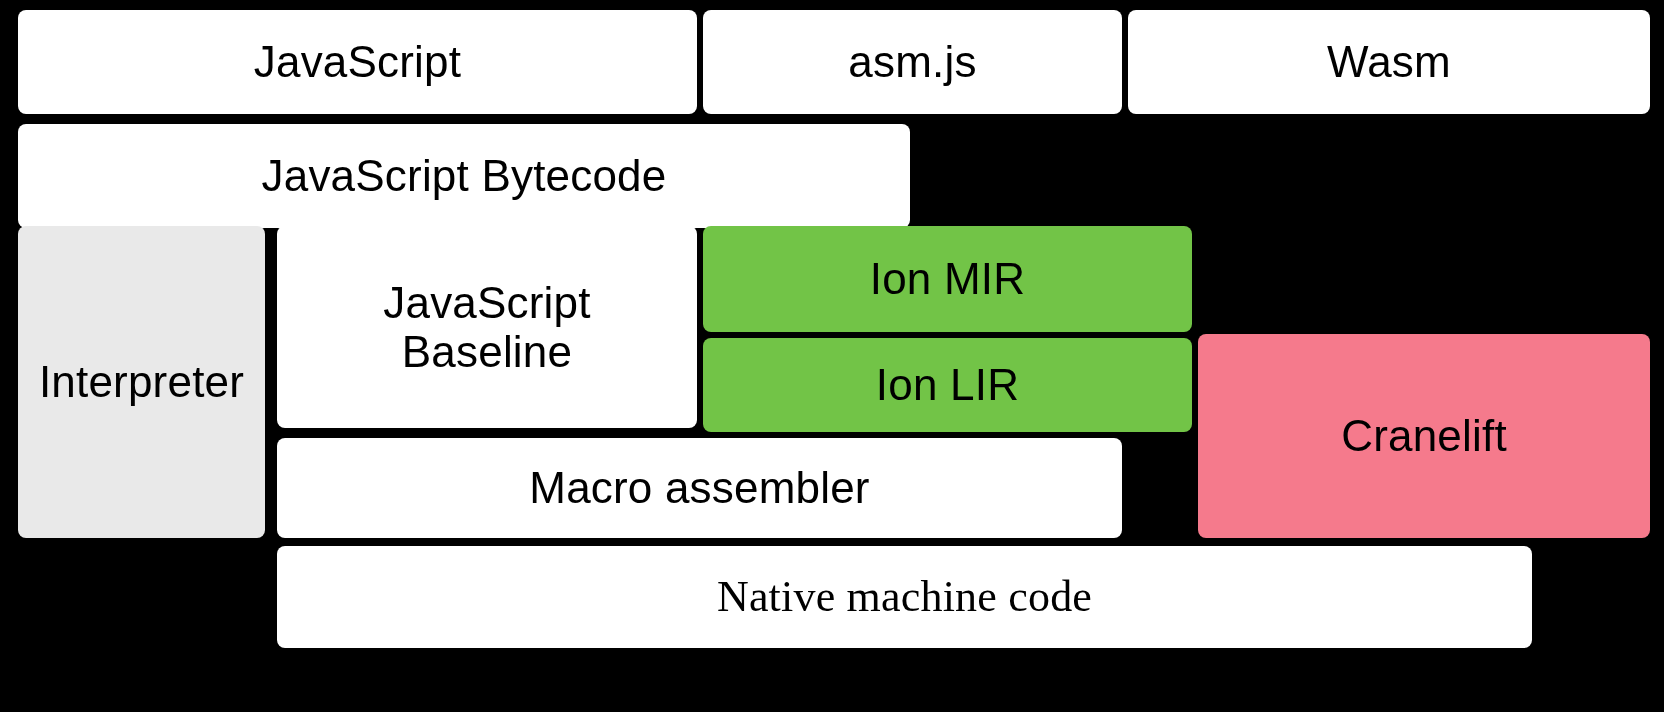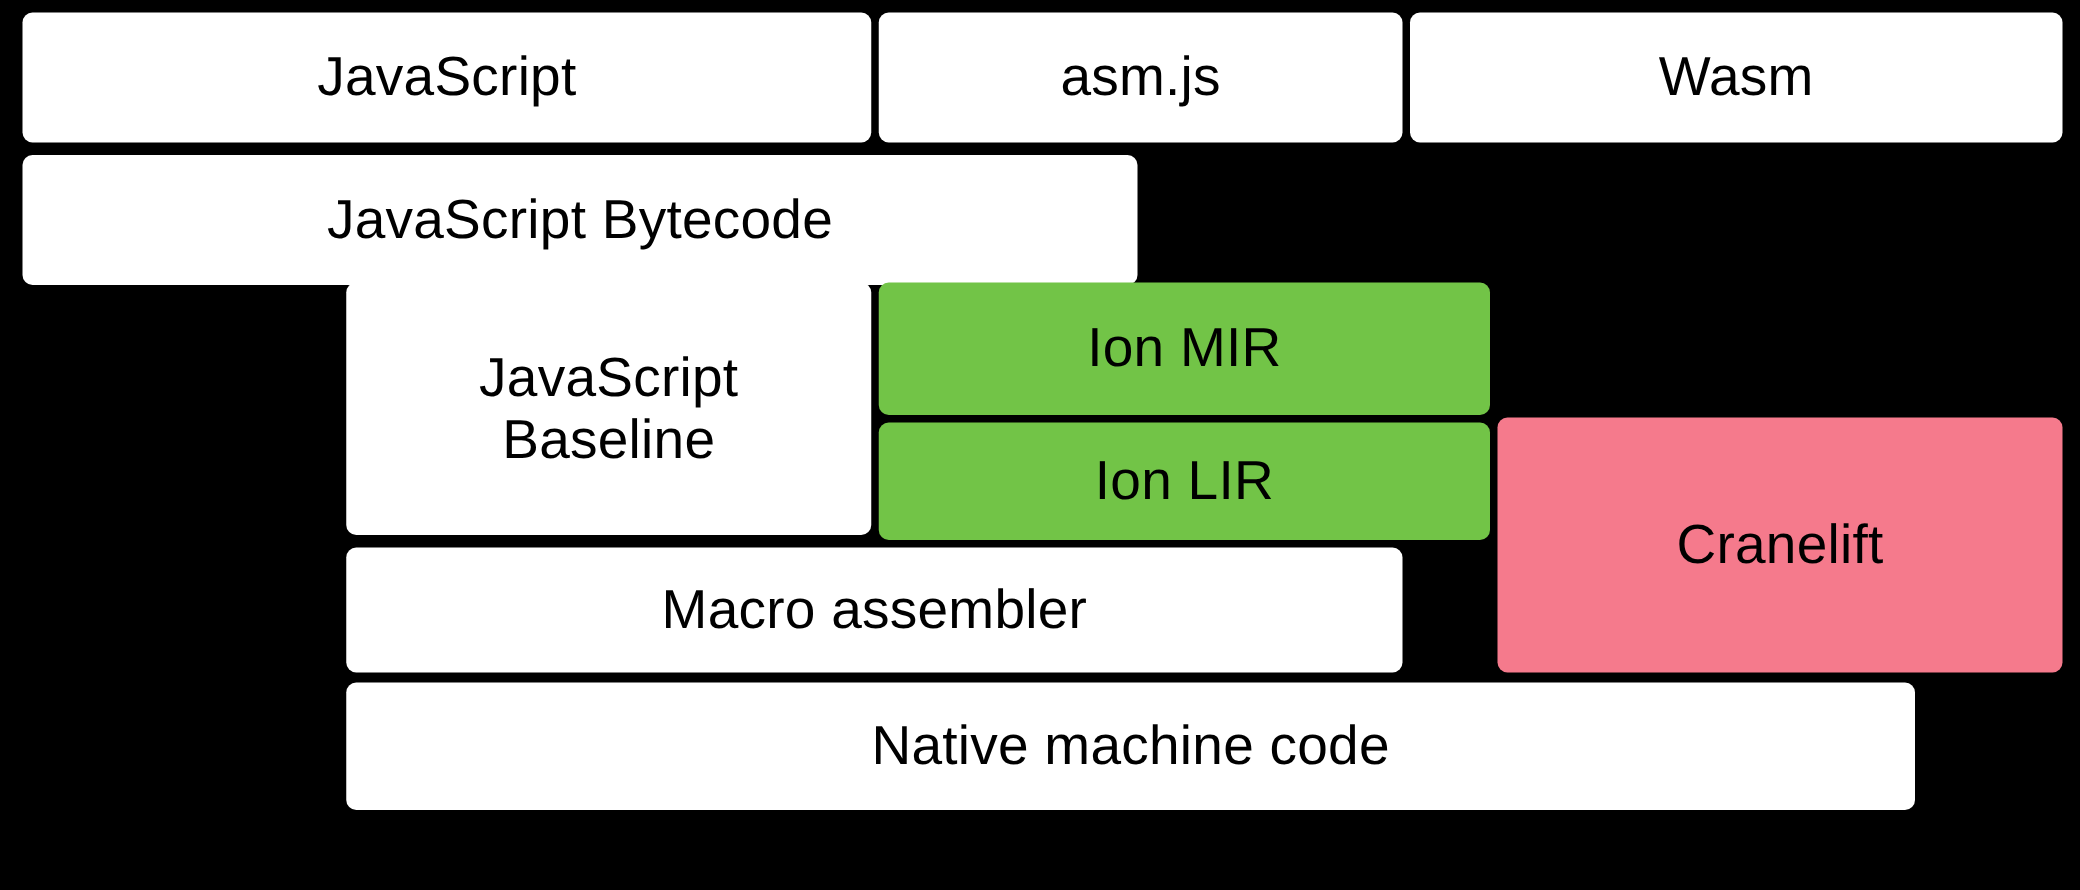--- a/index.html
+++ b/index.html
@@ -50,36 +50,37 @@
 
   
   #b-interpreter     { left: 18px;   top: 226px; width: 247px;  height: 312px; }
   #b-js-baseline     { left: 277px;  top: 226px; width: 420px;  height: 202px; }
   #b-ion-mir         { left: 703px;  top: 226px; width: 489px;  height: 106px; }
   #b-ion-lir         { left: 703px;  top: 338px; width: 489px;  height: 94px;  }
   #b-macro-assembler { left: 277px;  top: 438px; width: 845px;  height: 100px; }
   #b-cranelift       { left: 1198px; top: 334px; width: 452px;  height: 204px; }
 
   
-  #b-native-code     { left: 277px;  top: 546px; width: 1255px; height: 102px; }
+  #b-native-code     { left: 277px;  top: 546px; width: 1255px; height: 102px; font-family: Liberation Serif, serif; }
 </style>
 </head>
 <body>
 
 <div id="stage">
 
   <div class="box white" id="b-javascript">JavaScript</div>
 
   <div class="box white" id="b-asmjs">asm.js</div>
 
   <div class="box white" id="b-wasm">Wasm</div>
 
   <div class="box white" id="b-js-bytecode">JavaScript Bytecode</div>
 
 
+  <div class="box grey" id="b-interpreter">Interpreter</div>
 
   <div class="box white" id="b-js-baseline">JavaScript
 Baseline</div>
 
   <div class="box green" id="b-ion-mir">Ion MIR</div>
 
   <div class="box green" id="b-ion-lir">Ion LIR</div>
 
   <div class="box white" id="b-macro-assembler">Macro assembler</div>
 

